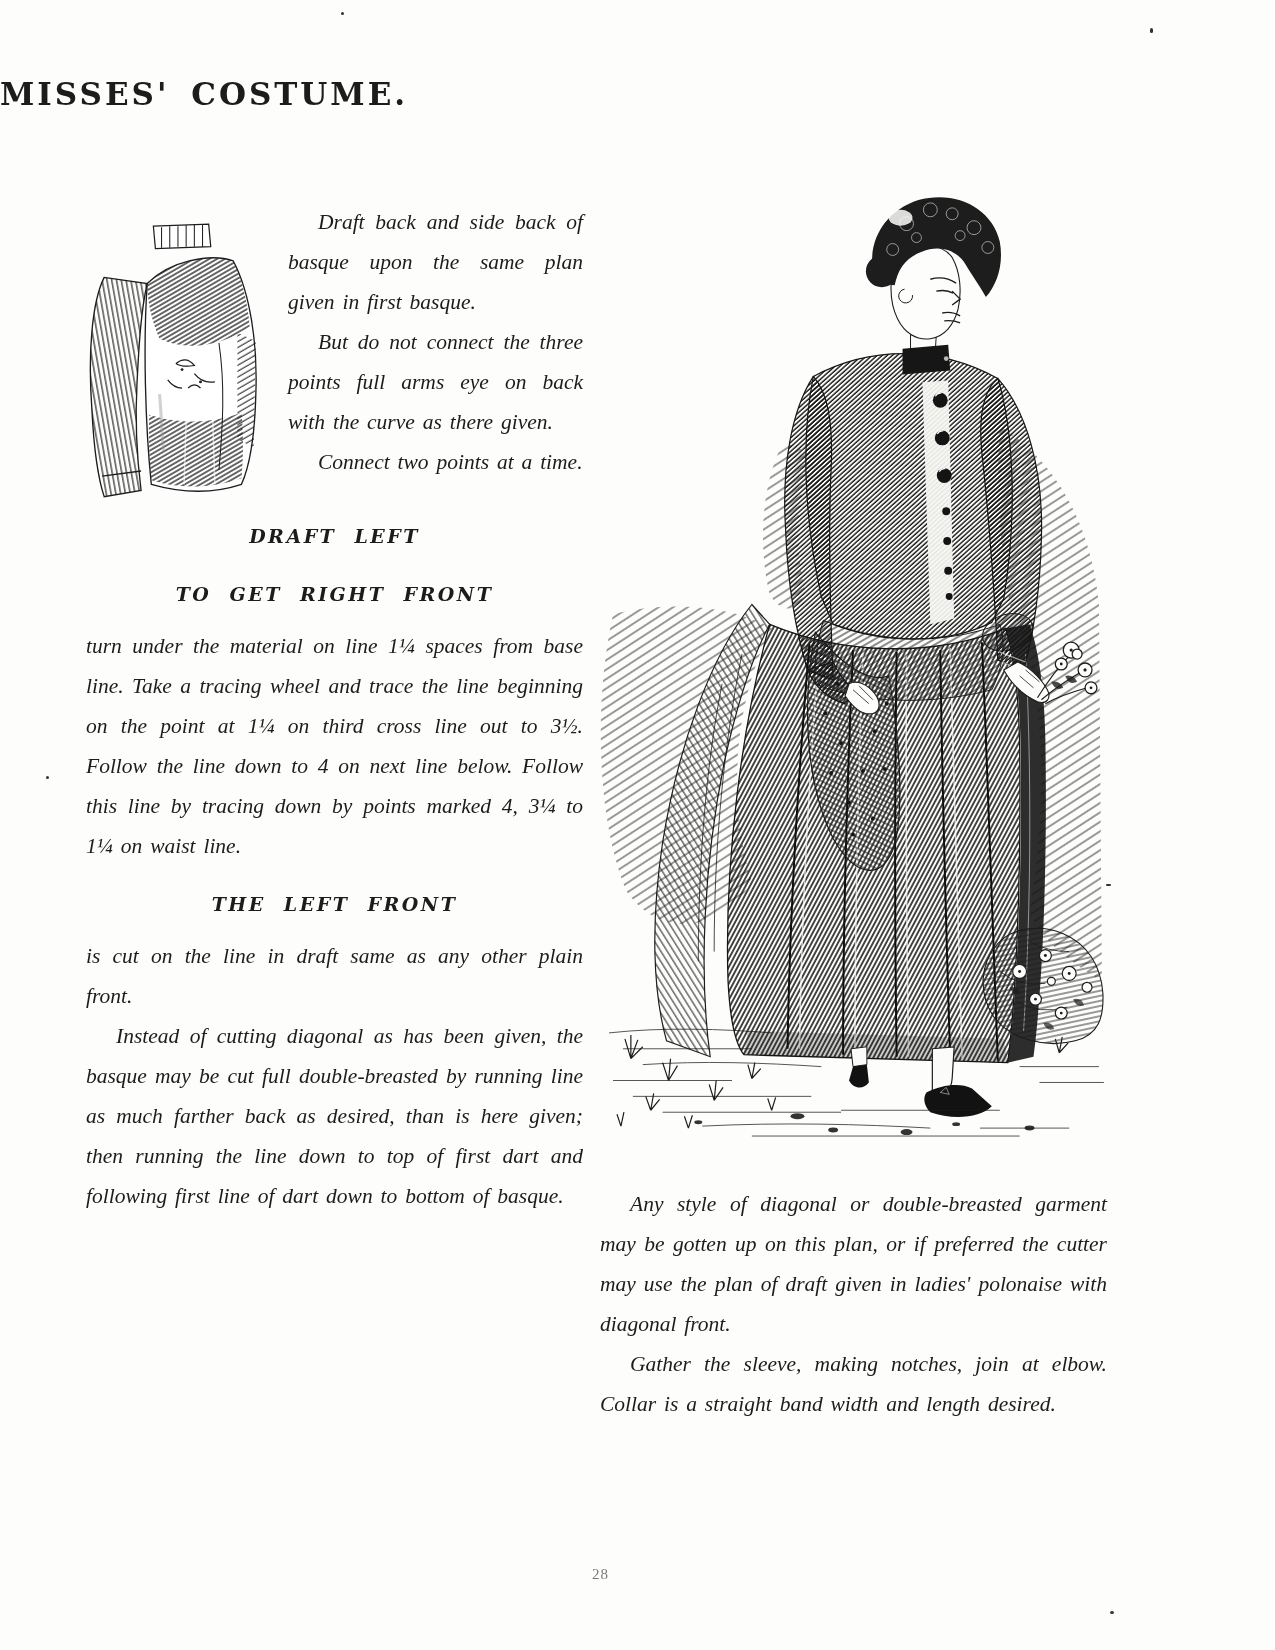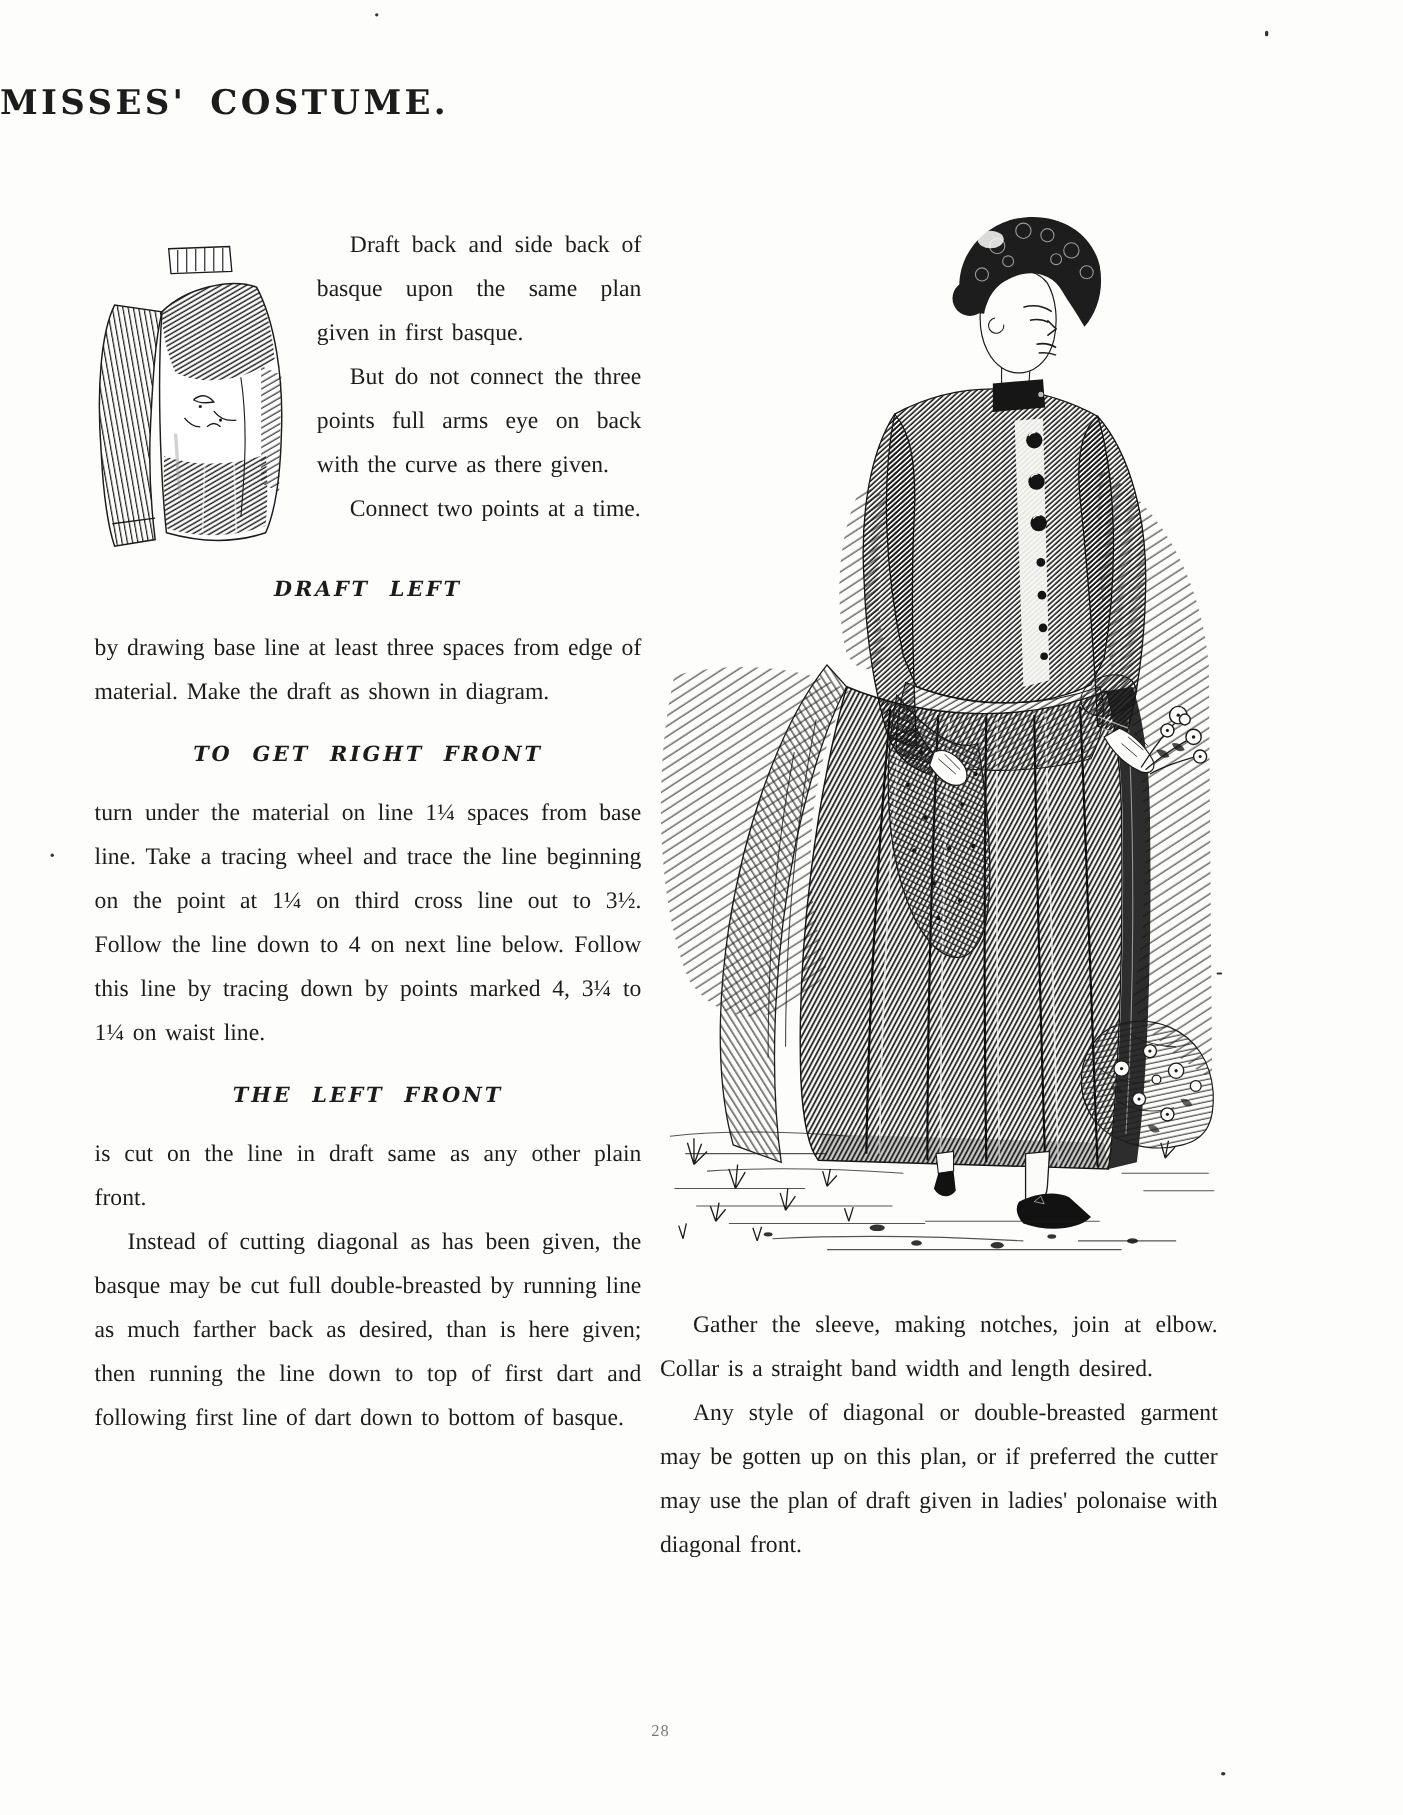--- a/index.html
+++ b/index.html
@@ -11,21 +11,21 @@
   }
   .page-title{
     position:absolute;top:76px;left:0;width:1170px;
     text-align:left;font-size:31px;font-weight:700;
     letter-spacing:3px;word-spacing:8px;margin:0;
     font-family:"DejaVu Serif", serif;
   }
   .col{position:absolute;font-size:21.5px;line-height:40px;text-align:justify;word-spacing:2.5px;}
   .left-col{left:86px;top:202px;width:497px;}
   .right-col{left:600px;top:188px;width:507px;}
-  .col p{margin:0;}
+  .col p{margin:0;font-style:italic;}
   .col p.indent{text-indent:30px;}
   .jacket-fig{float:left;width:188px;height:292px;margin:18px 14px 4px 0;}
   .jacket-fig svg,.costume-fig svg{display:block;width:100%;height:100%;}
   .costume-fig{width:507px;height:952px;margin:0;}
   h2.sec{
     clear:both;text-align:center;font-size:19px;font-weight:700;font-style:italic;
     letter-spacing:2.5px;word-spacing:9px;margin:18px 0 12px;
     font-family:"DejaVu Serif", serif;
   }
   .rc-text{margin-top:44px;}
@@ -95,21 +95,20 @@
 
       <path d="M70,170 C72,190 72,210 74,226" stroke="#9a9a9a" stroke-width="3" opacity=".45" fill="none"></path>
     </svg>
   </figure>
 
   <p class="indent">Draft back and side back of basque upon the same plan given in first basque.</p>
   <p class="indent">But do not connect the three points full arms eye on back with the curve as there given.</p>
   <p class="indent">Connect two points at a time.</p>
 
   <h2 class="sec">DRAFT LEFT</h2>
-  <p>by drawing base line at least three spaces from edge of material.  Make the draft as shown in diagram.</p>
 
   <h2 class="sec">TO GET RIGHT FRONT</h2>
   <p>turn under the material on line 1¼ spaces from base line.  Take a tracing wheel and trace the line beginning on the point at 1¼ on third cross line out to 3½.  Follow the line down to 4 on next line below.  Follow this line by tracing down by points marked 4, 3¼ to 1¼ on waist line.</p>
 
   <h2 class="sec">THE LEFT FRONT</h2>
   <p>is cut on the line in draft same as any other plain front.</p>
   <p class="indent">Instead of cutting diagonal as has been given, the basque may be cut full double-breasted by running line as much farther back as desired, than is here given; then running the line down to top of first dart and following first line of dart down to bottom of basque.</p>
 </div>
 
 <div class="col right-col">
@@ -318,22 +317,22 @@
         <circle cx="436" cy="818" r="1.4"></circle>
           <circle cx="462" cy="832" r="1.4"></circle>
         <path d="M410,806 q8,-2 11,6 q-8,3 -11,-6" opacity=".7"></path>
         <path d="M474,818 q8,-2 11,6 q-8,3 -11,-6" opacity=".7"></path>
         <path d="M444,842 q8,-2 11,6 q-8,3 -11,-6" opacity=".7"></path>
       </g>
     </svg>
   </figure>
 
   <div class="rc-text">
+    <p class="indent">Any style of diagonal or double-breasted garment may be gotten up on this plan, or if preferred the cutter may use the plan of draft given in ladies' polonaise with diagonal front.</p>
     <p class="indent">Gather the sleeve, making notches, join at elbow.  Collar is a straight band width and length desired.</p>
-    <p class="indent">Any style of diagonal or double-breasted garment may be gotten up on this plan, or if preferred the cutter may use the plan of draft given in ladies' polonaise with diagonal front.</p>
   </div>
 </div>
 
 <div class="page-number">28</div>
 
 <div class="speck s1"></div>
 <div class="speck s2"></div>
 <div class="speck s3"></div>
 <div class="speck s4"></div>
 <div class="speck s5"></div>

